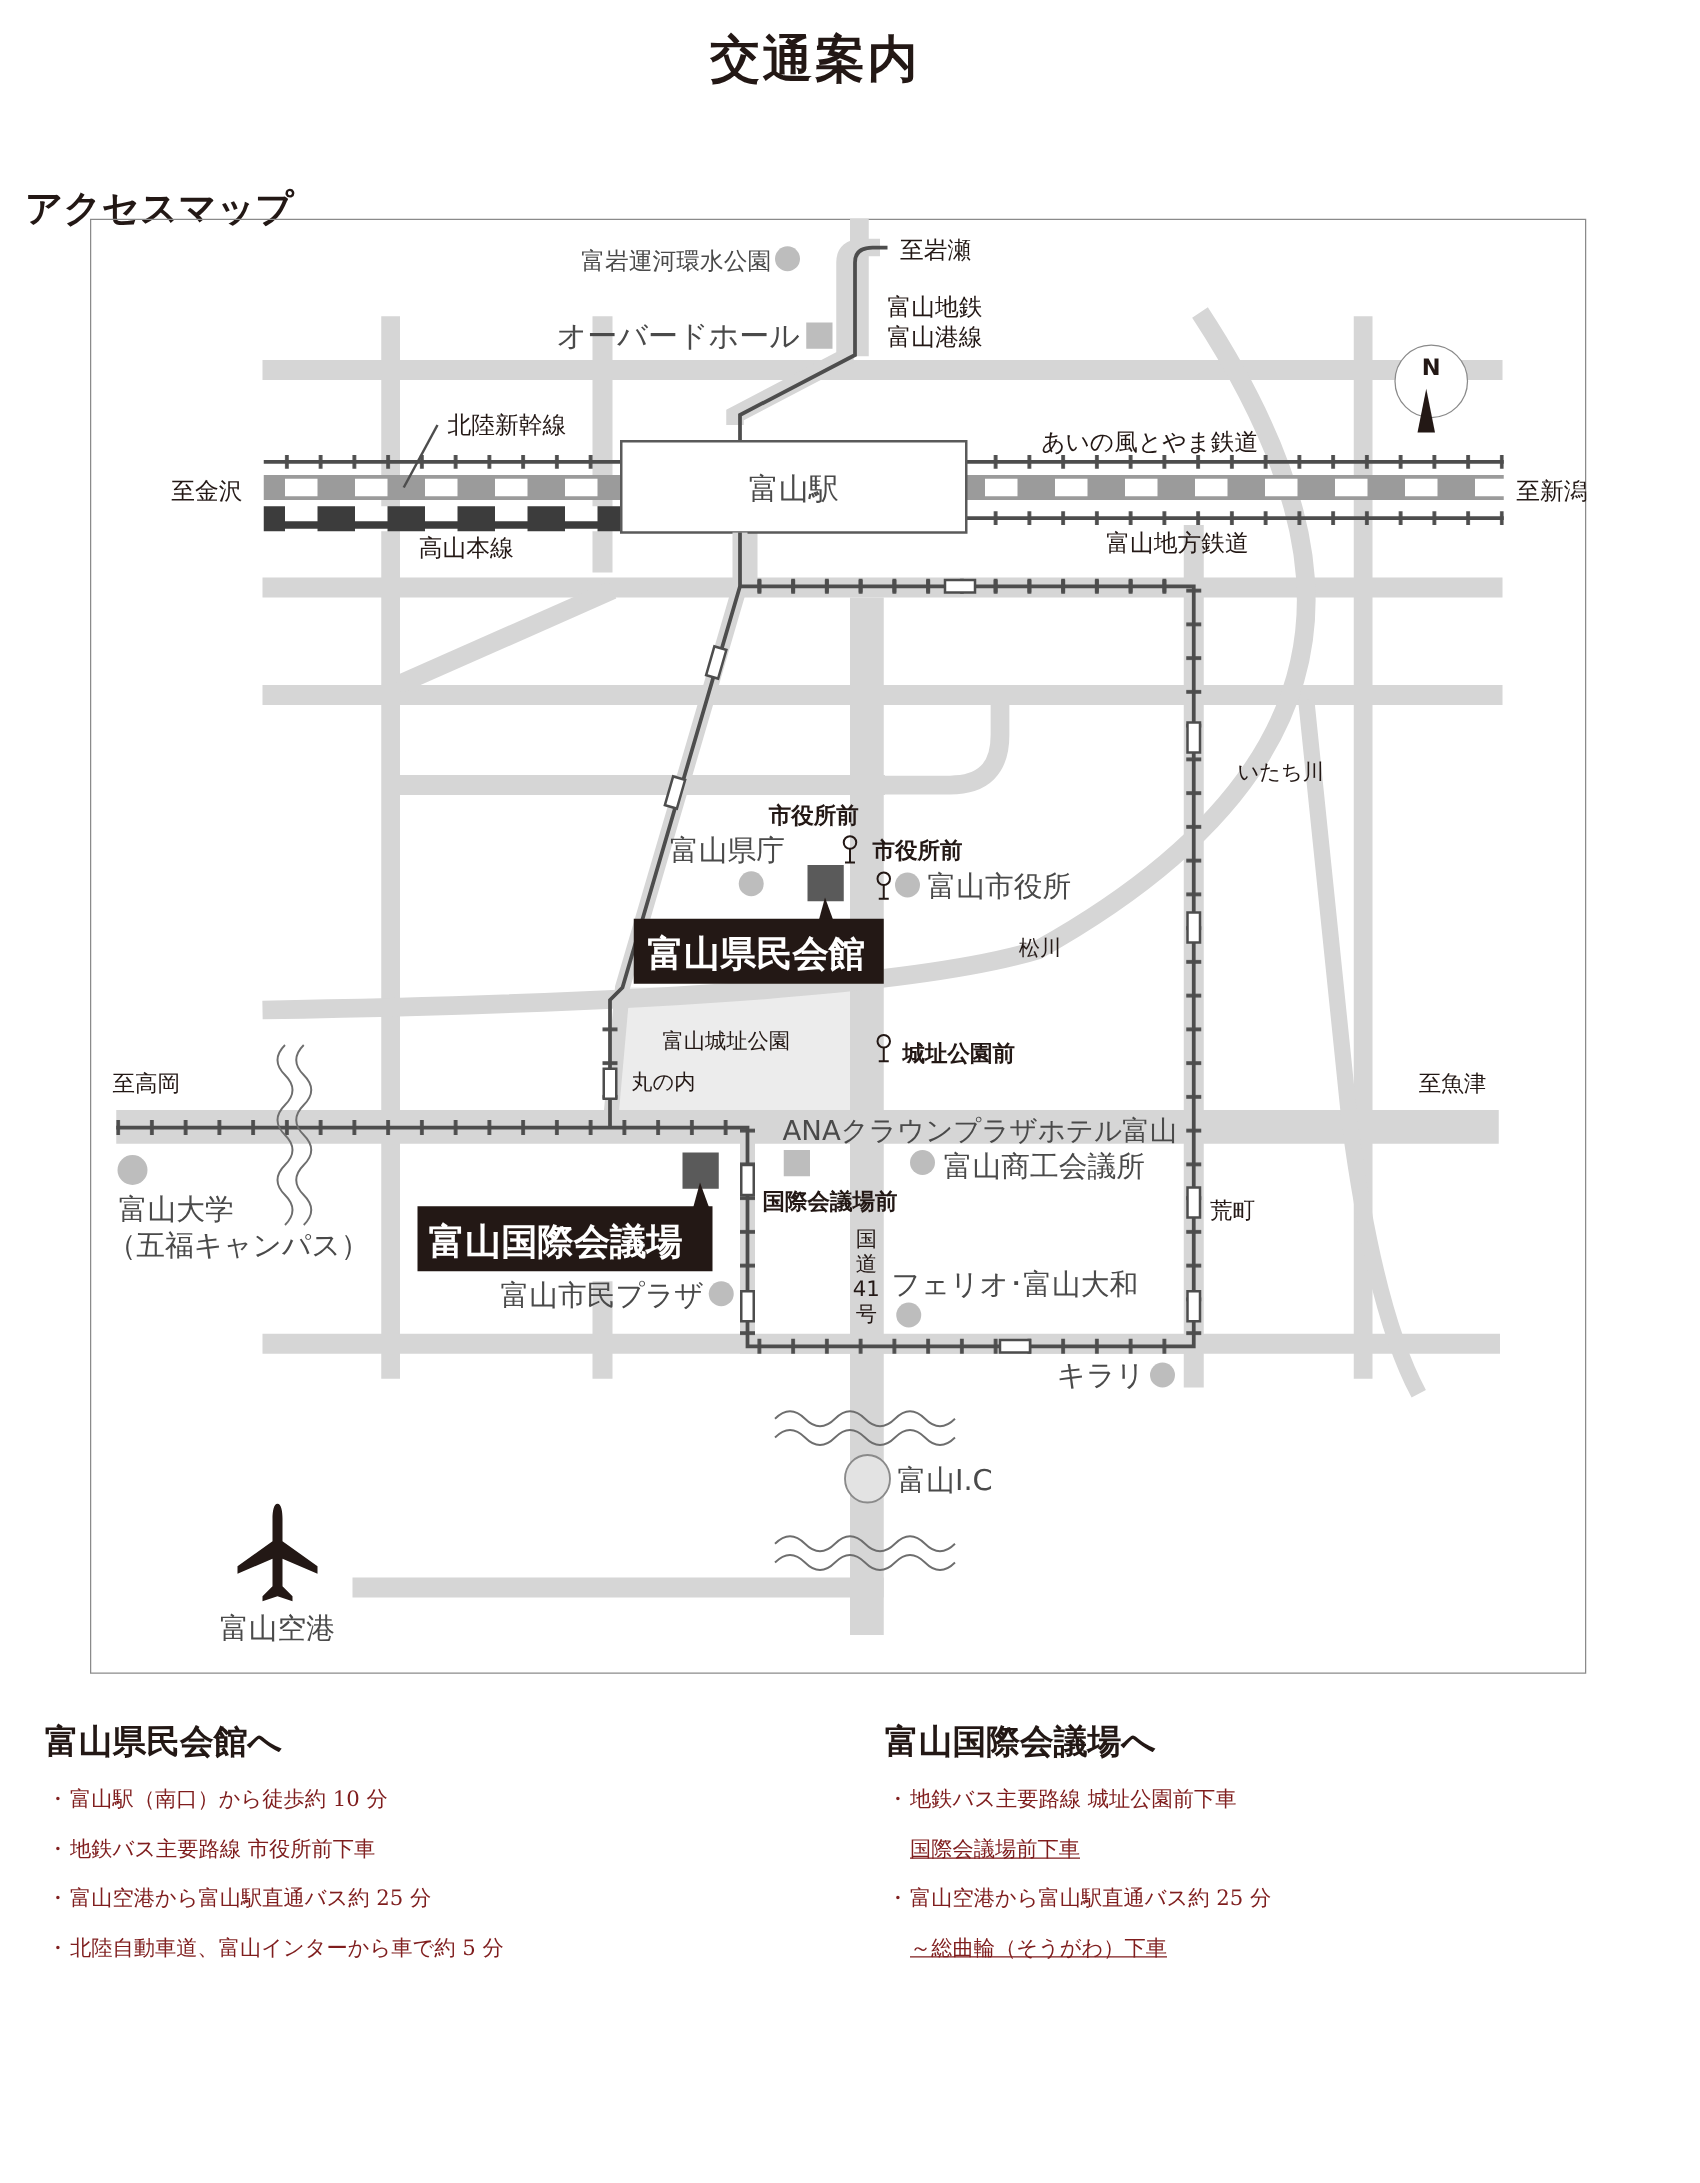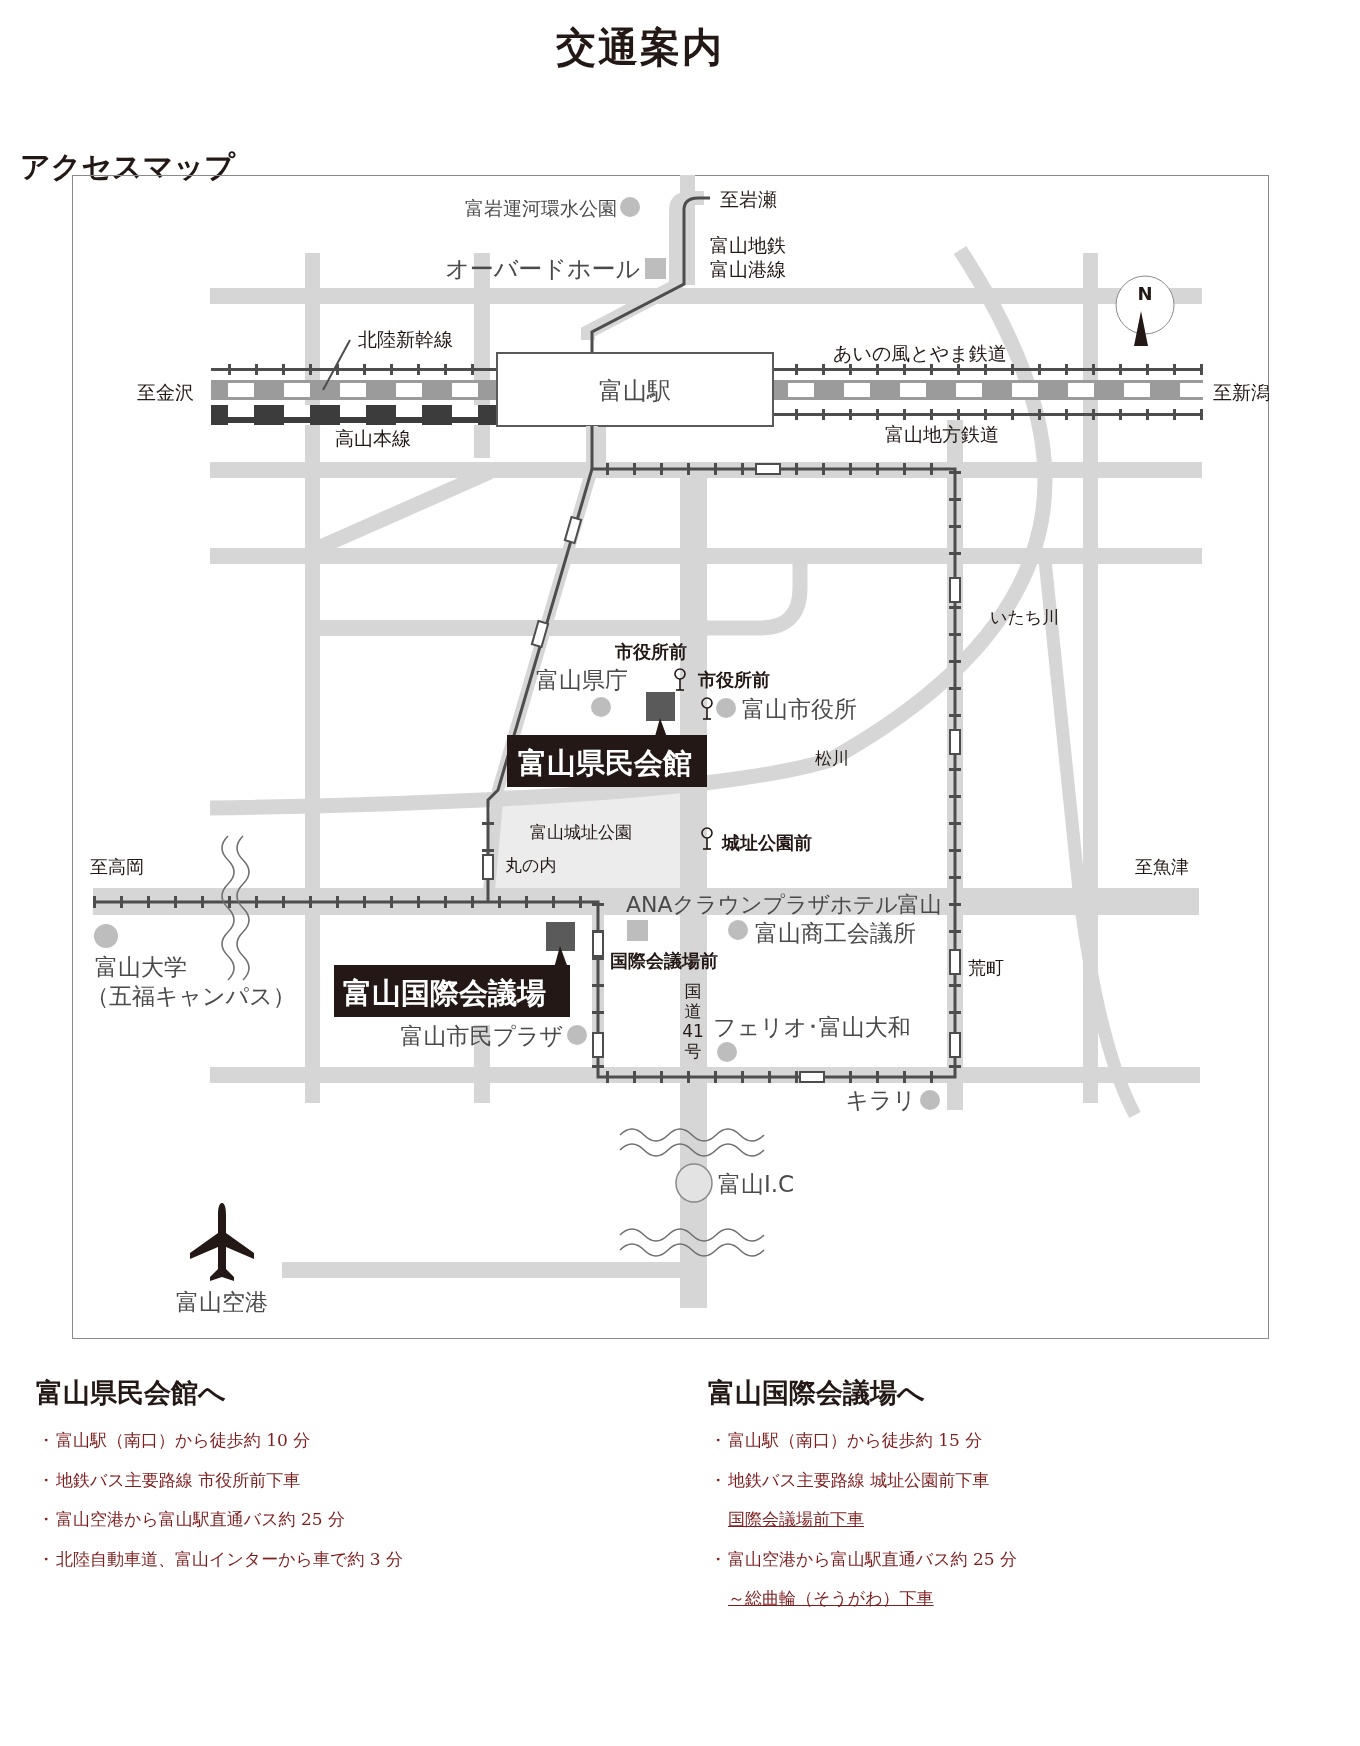--- a/index.html
+++ b/index.html
@@ -1,18 +1,18 @@
 <!DOCTYPE html>
 <html><head>
 <meta charset="utf-8">
 <style>
   html, body { margin:0; padding:0; background:#ffffff; }
   body { width:1360px; height:1746px; position:relative; overflow:hidden;
          font-family:"DejaVu Sans", "Liberation Sans", sans-serif; color:#231815; }
-  .page-title { position:absolute; left:0; width:1280px; top:20px; text-align:center;
+  .page-title { position:absolute; left:12px; width:1280px; top:20px; text-align:center;
          font-size:40px; font-weight:bold; letter-spacing:2px; }
   .section-title { position:absolute; left:20px; top:100px; font-size:30px; font-weight:bold;margin-top:47px; }
   .map-frame { position:absolute; left:72px; top:175px; width:1197px; height:1164px;
          border:1.5px solid #8a8a8a; box-sizing:border-box; }
   svg.map { position:absolute; left:0; top:0; width:1360px; height:1746px; }
   svg text { font-family:"DejaVu Sans", "Liberation Sans", sans-serif; }
   .lbl-gray { fill:#4a4a4a; font-size:23px; }
   .lbl-dark { fill:#231815; font-size:19px; }
   .lbl-bold { fill:#231815; font-size:19px; font-weight:bold; }
   .lbl-venue { fill:#ffffff; font-size:29px; font-weight:bold; }
@@ -234,26 +234,25 @@
     <text class="lbl-gray" x="222" y="1310" text-anchor="middle">富山空港</text>
   </g>
 </svg>
 
 <div class="info" style="left:36px;">
   <h3>富山県民会館へ</h3>
   <ul>
     <li><span class="dot">・</span><span>富山駅（南口）から徒歩約 10 分</span></li>
     <li><span class="dot">・</span><span>地鉄バス主要路線 市役所前下車</span></li>
     <li><span class="dot">・</span><span>富山空港から富山駅直通バス約 25 分</span></li>
-    <li><span class="dot">・</span><span>北陸自動車道、富山インターから車で約 3 分</span></li>
+    <li><span class="dot">・</span><span>北陸自動車道、富山インターから車で約 5 分</span></li>
   </ul>
 </div>
 
 <div class="info" style="left:708px;">
   <h3>富山国際会議場へ</h3>
   <ul>
-    <li><span class="dot">・</span><span>富山駅（南口）から徒歩約 15 分</span></li>
     <li><span class="dot">・</span><span>地鉄バス主要路線 城址公園前下車</span></li>
     <li><span class="cont">国際会議場前下車</span></li>
     <li><span class="dot">・</span><span>富山空港から富山駅直通バス約 25 分</span></li>
     <li><span class="cont">～総曲輪（そうがわ）下車</span></li>
   </ul>
 </div>
 
 </body></html>

